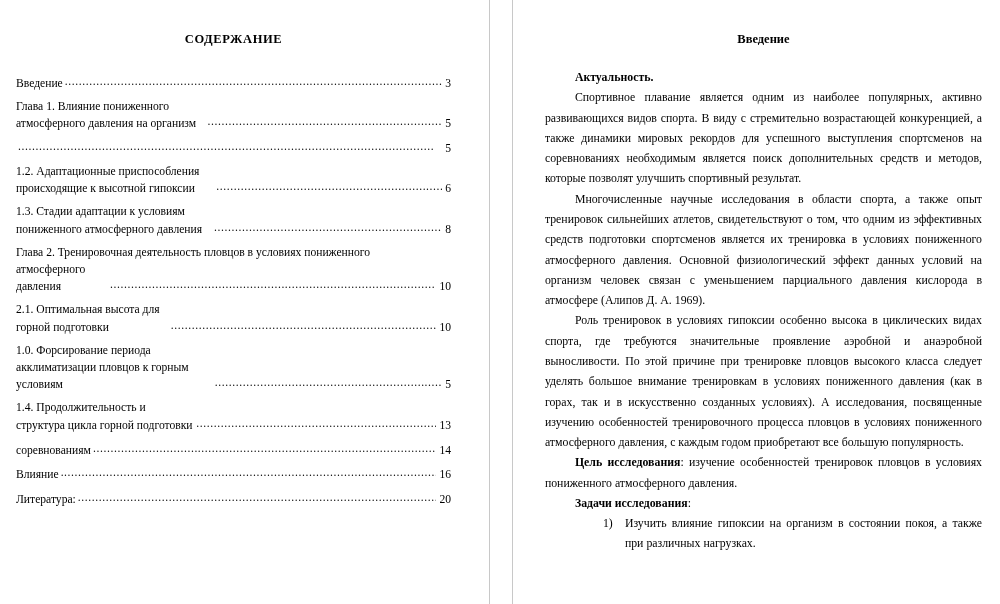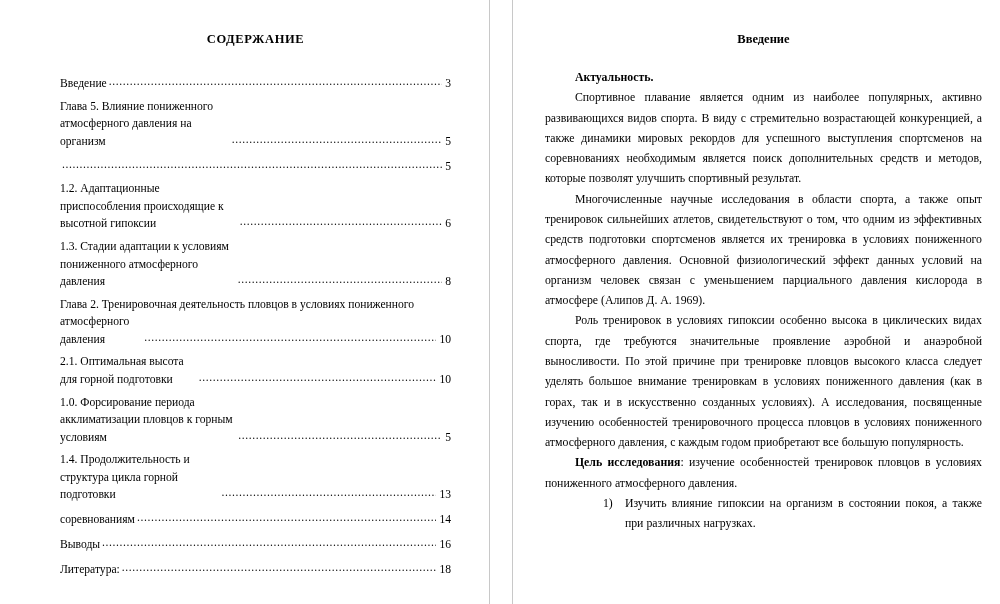--- a/index.html
+++ b/index.html
@@ -21,21 +21,21 @@
     box-sizing: border-box;
   }
   .page {
     box-sizing: border-box;
     height: 604px;
     background: #ffffff;
     position: relative;
   }
   .page-left {
     width: 489px;
-    padding: 22px 38px 0 60px;
+    padding: 22px 38px 0 16px;
   }
   .gutter {
     width: 22px;
     background: #ffffff;
     border-left: 1px solid #c8c8c8;
     border-right: 1px solid #c8c8c8;
     height: 604px;
   }
   .page-right {
     width: 489px;
@@ -138,21 +138,21 @@
     <div class="toc-list" id="toc-list">
         <div class="toc-entry-multiline">
           <div class="line2row">
             <span class="toc-text">Введение</span>
             <span class="toc-dots">.......................................................................................................................</span>
             <span class="toc-page">3</span>
           </div>
         </div>
         <div class="toc-entry-multiline">
           <div class="line2row">
-            <span class="toc-text">Глава 5. Влияние пониженного атмосферного давления на организм</span>
+            <span class="toc-text">Глава 1. Влияние пониженного атмосферного давления на организм</span>
             <span class="toc-dots">.......................................................................................................................</span>
             <span class="toc-page">5</span>
           </div>
         </div>
         <div class="toc-entry-multiline">
           <div class="line2row">
             <span class="toc-dots">.......................................................................................................................</span>
             <span class="toc-page">5</span>
           </div>
         </div>
@@ -201,30 +201,30 @@
         </div>
         <div class="toc-entry-multiline">
           <div class="line2row">
             <span class="toc-text">соревнованиям</span>
             <span class="toc-dots">.......................................................................................................................</span>
             <span class="toc-page">14</span>
           </div>
         </div>
         <div class="toc-entry-multiline">
           <div class="line2row">
-            <span class="toc-text">Выводы</span>
+            <span class="toc-text">Влияние</span>
             <span class="toc-dots">.......................................................................................................................</span>
             <span class="toc-page">16</span>
           </div>
         </div>
         <div class="toc-entry-multiline">
           <div class="line2row">
             <span class="toc-text">Литература:</span>
             <span class="toc-dots">.......................................................................................................................</span>
-            <span class="toc-page">18</span>
+            <span class="toc-page">20</span>
           </div>
         </div>
       </div>
   </div>
 
   <div class="gutter"></div>
 
   <div class="page page-right">
     <div class="body-title">Введение</div>
 
@@ -233,19 +233,22 @@
     </p>
 
     <p class="body-par">Спортивное плавание является одним из наиболее популярных, активно развивающихся видов спорта. В виду с стремительно возрастающей конкуренцией, а также динамики мировых рекордов для успешного выступления спортсменов на соревнованиях необходимым является поиск дополнительных средств и методов, которые позволят улучшить спортивный результат.</p>
     <p class="body-par">Многочисленные научные исследования в области спорта, а также опыт тренировок сильнейших атлетов, свидетельствуют о том, что одним из эффективных средств подготовки спортсменов является их тренировка в условиях пониженного атмосферного давления. Основной физиологический эффект данных условий на организм человек связан с уменьшением парциального давления кислорода в атмосфере (Алипов Д. А. 1969).</p>
     <p class="body-par">Роль тренировок в условиях гипоксии особенно высока в циклических видах спорта, где требуются значительные проявление аэробной и анаэробной выносливости. По этой причине при тренировке пловцов высокого класса следует уделять большое внимание тренировкам в условиях пониженного давления (как в горах, так и в искусственно созданных условиях). А исследования, посвященные изучению особенностей тренировочного процесса пловцов в условиях пониженного атмосферного давления, с каждым годом приобретают все большую популярность.</p>
 
     <p class="body-par">
       <span class="lead">Цель исследования</span><span>: изучение особенностей тренировок пловцов в условиях пониженного атмосферного давления.</span>
     </p>
 
+    <p class="body-par">
+      <span class="lead">Задачи исследования</span><span>:</span>
+    </p>
 
     <ul class="numlist" id="tasks-list">
         <li><span class="marker">1)</span><span>Изучить влияние гипоксии на организм в состоянии покоя, а также при различных нагрузках.</span></li>
       </ul>
   </div>
 
 </div>
 
 </body></html>

